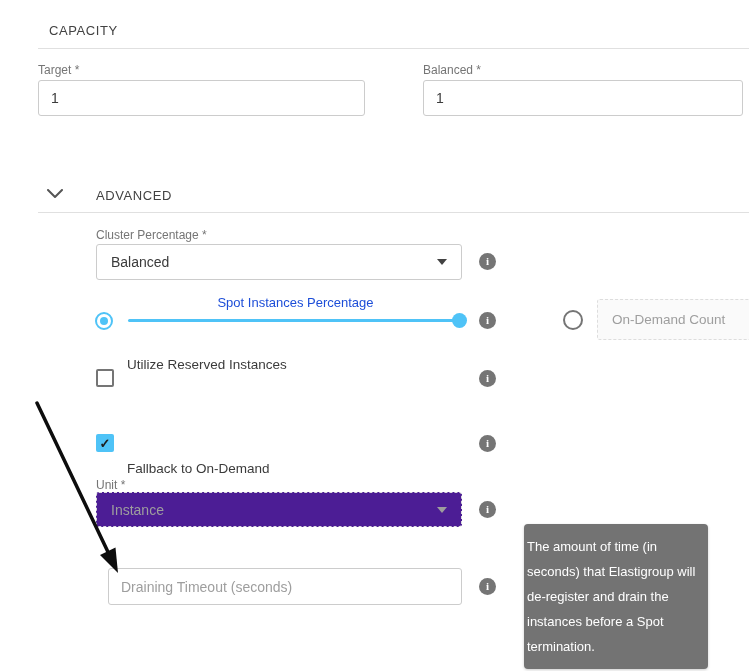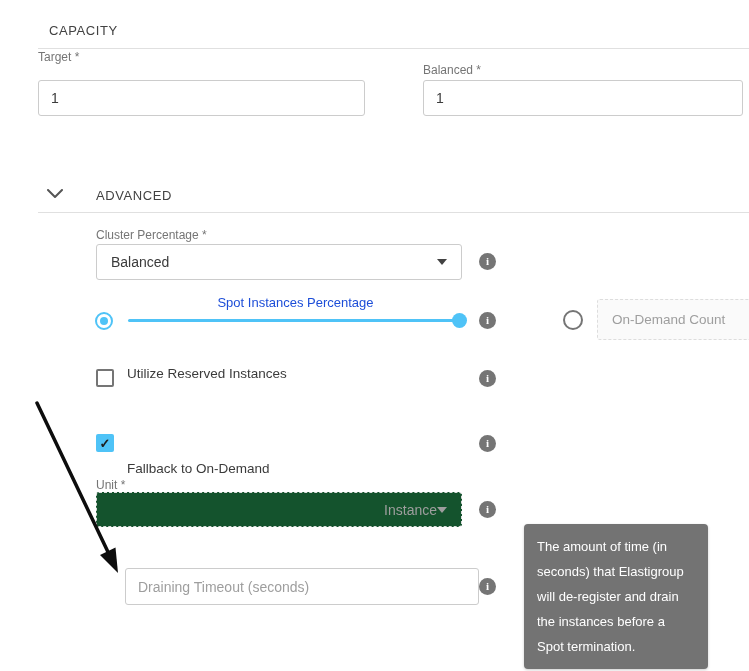--- a/index.html
+++ b/index.html
@@ -22,21 +22,21 @@
     font-size: 14px; color: #3b3b3b; padding: 0 12px; outline: none;
     width: 100%; height: 100%;
   }
   .text-input::placeholder { color: #9e9e9e; opacity: 1; }
   .select-box {
     border: 1px solid #ccc; border-radius: 3px; background: #fff;
     display: flex; align-items: center; justify-content: space-between;
     padding: 16px 14px; font-size: 14px; color: #3b3b3b; cursor: pointer;
   }
   .select-box.disabled {
-    border: 1px dashed #ddd; background: #14532d; color: #9e9e9e; cursor: default; justify-content: flex-end;
+    border: 1px dashed #ddd; background: #4c1d95; color: #9e9e9e; cursor: default;
   }
   .caret {
     width: 0; height: 0;
     border-left: 5px solid transparent; border-right: 5px solid transparent;
     border-top: 6px solid #424242;
   }
   .caret.gray { border-top-color: #9e9e9e; }
   .info-icon {
     width: 17px; height: 17px; border-radius: 50%;
     background: #757575; color: #fff;
@@ -63,31 +63,31 @@
   .checkbox-label { font-size: 13.5px; color: #3b3b3b; }
   .disabled-dashed-input {
     border: 1px dashed #ddd; border-radius: 3px; background: #fafafa;
     font-family: "Liberation Sans", sans-serif;
     font-size: 13.5px; color: #9e9e9e; padding: 0 14px; outline: none;
     width: 100%; height: 100%;
   }
   .disabled-dashed-input::placeholder { color: #9e9e9e; opacity: 1; }
   .tooltip {
     background: #737373; border-radius: 4px; color: #fff;
-    font-size: 13px; line-height: 25px; padding: 10px 13px;
+    font-size: 13px; line-height: 25px; padding: 10px 3px;
     box-shadow: 0 1px 3px rgba(0,0,0,.2);
   }
 </style>
 </head>
 <body>
 
 <div class="abs section-title" style="left:49px; top:23px;">CAPACITY</div>
 <div class="abs hr" style="left:38px; top:48px;"></div>
 
-<div class="abs field-label" style="left:38px; top:50px;">Target *</div>
+<div class="abs field-label" style="left:38px; top:63px;">Target *</div>
 <div class="abs" style="left:38px; top:80px; width:327px; height:36px;">
   <input class="text-input" type="text" value="1" style="">
 </div>
 
 <div class="abs field-label" style="left:423px; top:63px;">Balanced *</div>
 <div class="abs" style="left:423px; top:80px; width:320px; height:36px;">
   <input class="text-input" type="text" value="1" style="">
 </div>
 
 <svg class="abs" style="left:47px; top:189px;" width="16" height="10" viewBox="0 0 16 10">
@@ -110,37 +110,37 @@
 <div class="abs slider-track" style="left:128px; top:319px; width:333px;"></div>
 <div class="abs slider-thumb" style="left:452px; top:313px;"></div>
 <div class="abs info-icon" style="left:479px; top:312px;">i</div>
 
 <div class="abs radio unselected" style="left:563px; top:310px;"></div>
 <div class="abs" style="left:597px; top:299px; width:160px; height:41px;">
   <input class="disabled-dashed-input" type="text" disabled="" placeholder="On-Demand Count" style="">
 </div>
 
 <div class="abs checkbox unchecked" style="left:96px; top:369px;"></div>
-<div class="abs checkbox-label" style="left:127px; top:366px;">Utilize Reserved Instances</div>
+<div class="abs checkbox-label" style="left:127px; top:357px;">Utilize Reserved Instances</div>
 <div class="abs info-icon" style="left:479px; top:370px;">i</div>
 
 <div class="abs checkbox checked" style="left:96px; top:434px;">
   <span>✓</span>
 </div>
 <div class="abs checkbox-label" style="left:127px; top:461px;">Fallback to On-Demand</div>
 <div class="abs info-icon" style="left:479px; top:435px;">i</div>
 
 <div class="abs field-label" style="left:96px; top:478px;">Unit *</div>
 <div class="abs select-box disabled" style="left:96px; top:492px; width:366px; height:35px;">
   <span>Instance</span>
   <span class="caret gray"></span>
 </div>
 <div class="abs info-icon" style="left:479px; top:501px;">i</div>
 
-<div class="abs" style="left:113px; top:568px; width:366px; height:37px;padding-left:12px;">
+<div class="abs" style="left:96px; top:568px; width:366px; height:37px;padding-left:12px;">
   <input class="text-input" type="text" placeholder="Draining Timeout (seconds)" style="">
 </div>
 <div class="abs info-icon" style="left:479px; top:578px;">i</div>
 
 <div class="abs tooltip" style="left:524px; top:524px; width:184px;">The amount of time (in seconds) that Elastigroup will de-register and drain the instances before a Spot termination.</div>
 
 <svg class="abs" style="left:30px; top:395px;" width="100" height="190" viewBox="0 0 100 190">
   <line x1="7" y1="8" x2="78" y2="157" stroke="#0d0d0d" stroke-width="3.5" stroke-linecap="round"></line>
   <polygon points="88,178 85.5,152.5 70,159.9" fill="#0d0d0d"></polygon>
 </svg>

